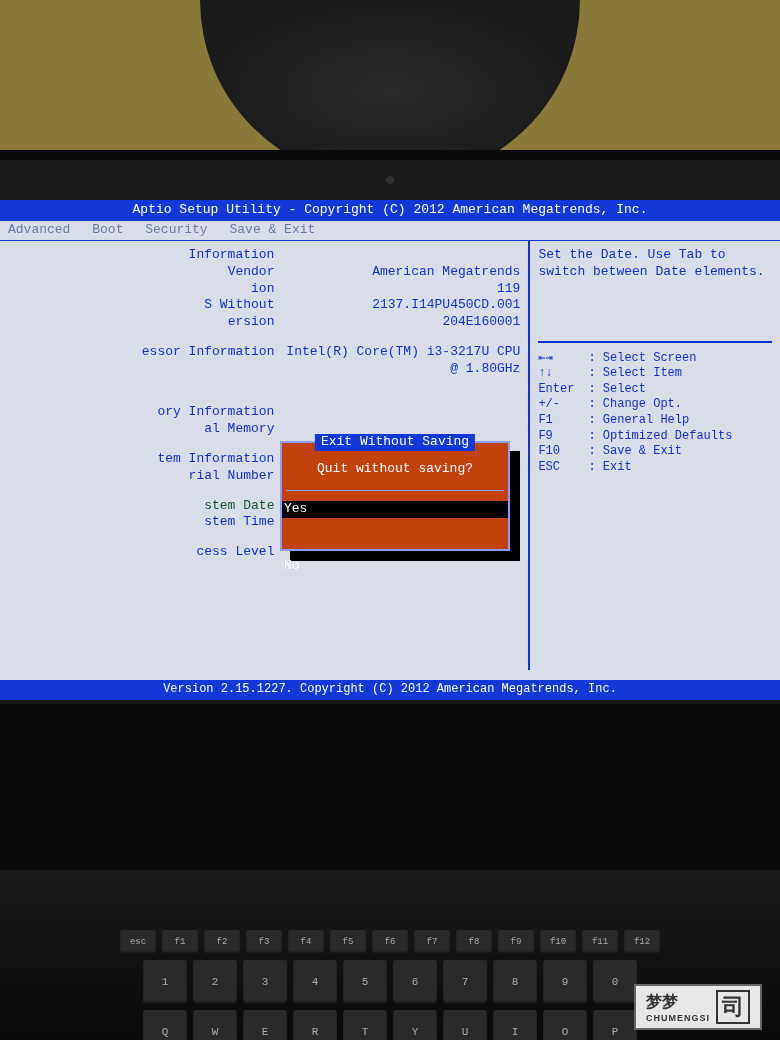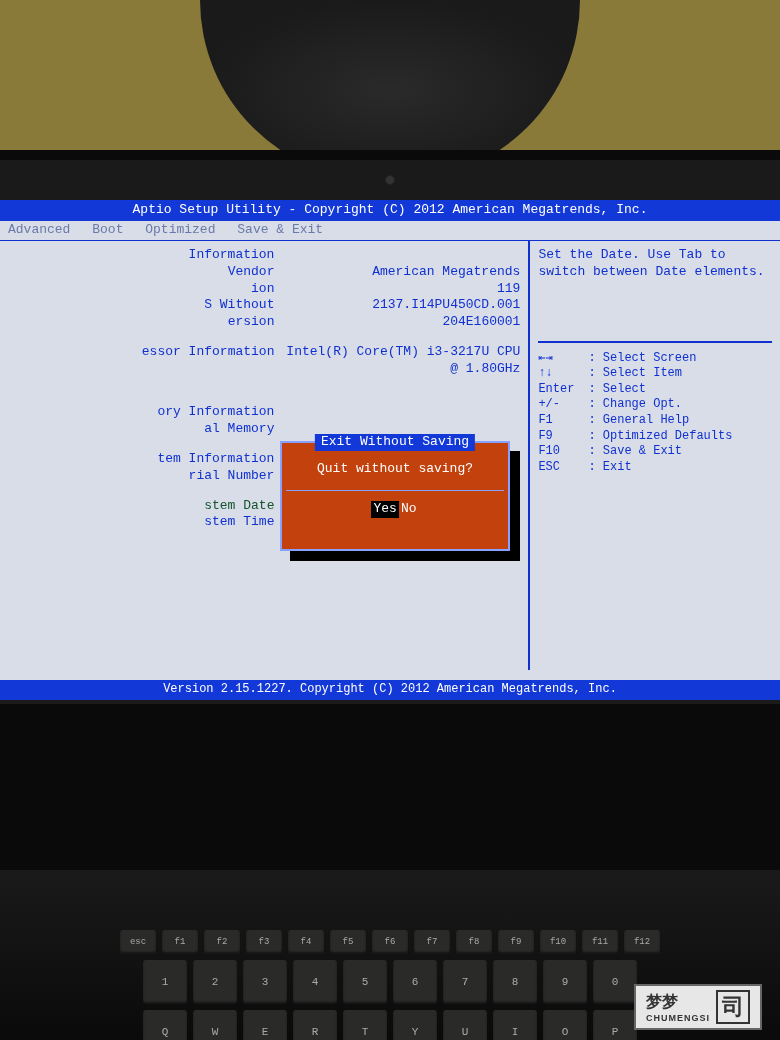--- a/index.html
+++ b/index.html
@@ -133,21 +133,23 @@
     text-align: center;
     padding: 18px 0 12px 0;
   }
   .dialog-sep {
     border-top: 1px solid #88a0ff;
     margin: 0 4px;
   }
   .dialog-buttons {
     display: flex;
     justify-content: center;
+    gap: 40px;
     padding: 10px 0;
+    flex-direction: column;
   }
   .dialog-btn {
     padding: 0 2px;
   }
   .dialog-btn.selected {
     background: #000;
     color: #fff;
   }
   .keyboard-area {
     position: absolute;
@@ -205,21 +207,21 @@
 
     <div class="bios-screen">
 
       <div class="title-bar">
         <span>Aptio Setup Utility - Copyright (C) 2012 American Megatrends, Inc.</span>
       </div>
 
       <div class="menu-bar">
         <span>Advanced</span>
         <span>Boot</span>
-        <span>Optimized</span>
+        <span>Security</span>
         <span>Save &amp; Exit</span>
       </div>
 
       <div class="bios-body">
         <div class="left-panel">
 
           <div class="info-row">
             <div class="info-label">Information</div>
           </div>
           <div class="info-row">
@@ -265,20 +267,21 @@
           <div class="spacer"></div>
           <div class="info-row highlighted">
             <div class="info-label">stem Date</div>
           </div>
           <div class="info-row">
             <div class="info-label blue-text">stem Time</div>
           </div>
 
           <div class="spacer"></div>
           <div class="info-row">
+            <div class="info-label">cess Level</div>
             <div class="info-value">Administrator</div>
           </div>
 
           <div class="dialog-shadow"></div>
           <div class="dialog">
             <div class="dialog-title">Exit Without Saving</div>
             <div class="dialog-body">Quit without saving?</div>
             <div class="dialog-sep"></div>
             <div class="dialog-buttons">
               <div class="dialog-btn selected">Yes</div>

